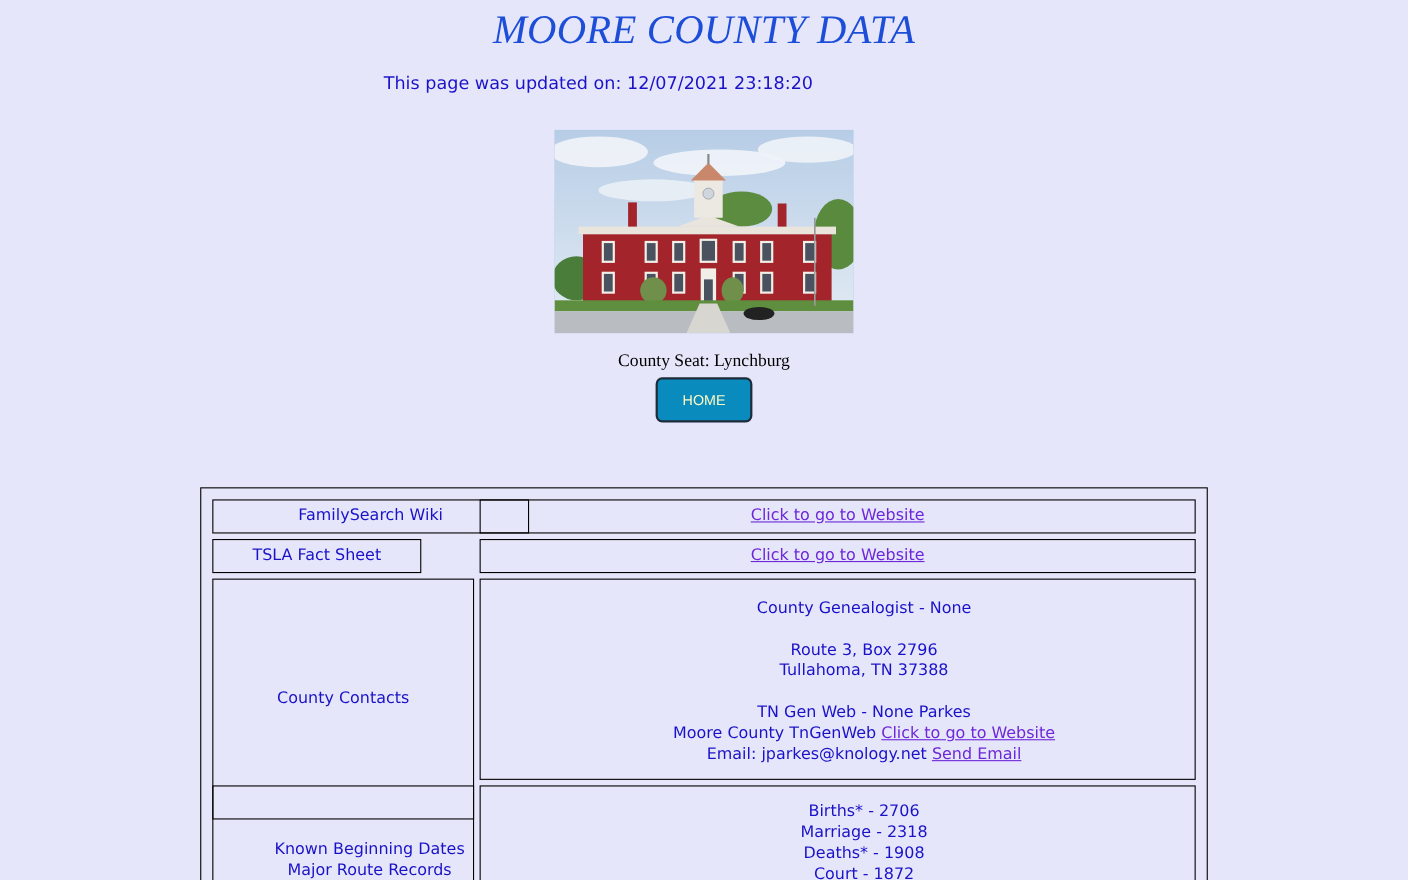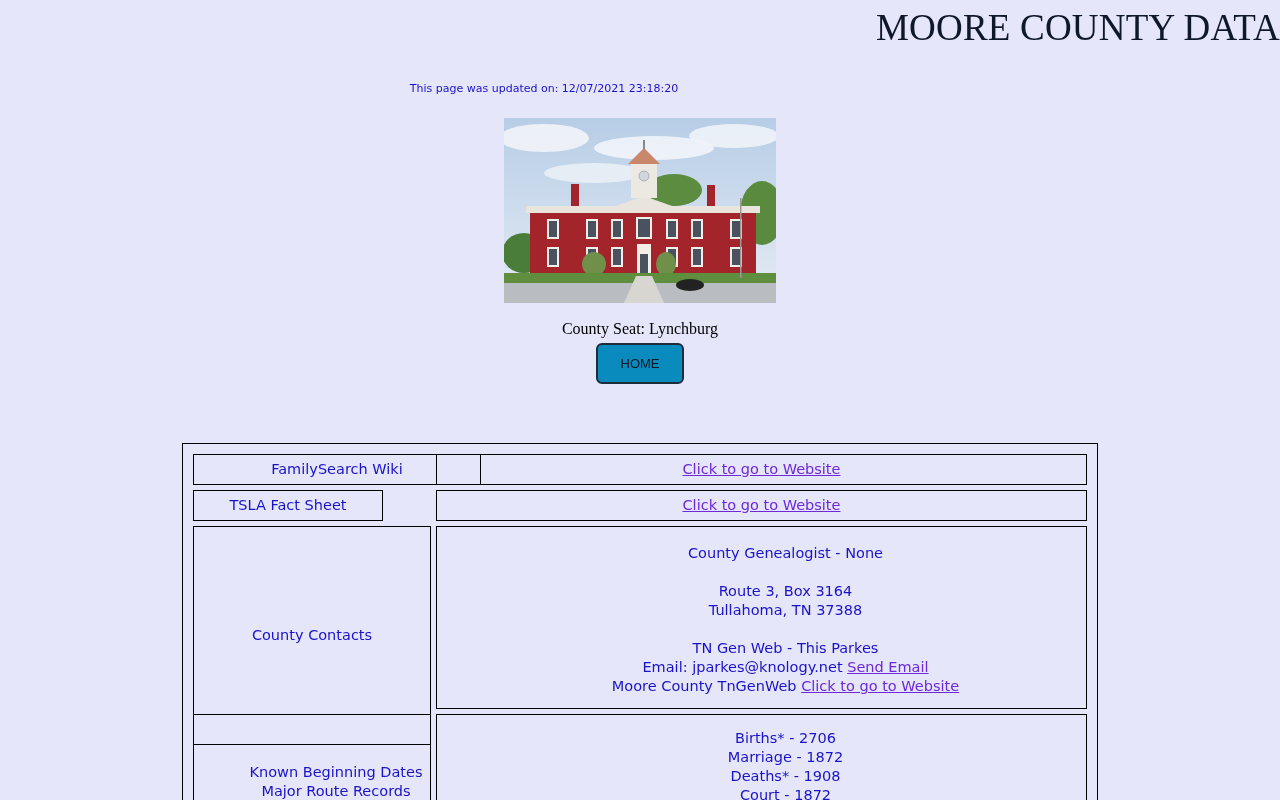--- a/index.html
+++ b/index.html
@@ -12,35 +12,36 @@
     }
     body {
       font-family: "DejaVu Sans", sans-serif;
       color: #1a12c8;
     }
     .title {
       position: absolute;
       top: 6px;
       left: 0;
       width: 1280px;
-      text-align: right;
+      text-align: center;
       font-family: "Liberation Serif", serif;
       font-size: 37px;
-      color: #0f172a;
+      color: #1d4ed8;
       margin: 0;
       font-weight: normal;
       letter-spacing: 0.2px;
+      font-style: italic;
     }
     .updated {
       position: absolute;
-      top: 82px;
+      top: 66px;
       left: 0;
       width: 1088px;
       text-align: center;
-      font-size: 11px;
+      font-size: 16px;
       color: #1a12c8;
       font-weight: 500;
     }
     .photo {
       position: absolute;
       left: 504px;
       top: 118px;
       width: 272px;
       height: 185px;
       overflow: hidden;
@@ -59,21 +60,21 @@
     .home-btn {
       position: absolute;
       left: 596px;
       top: 343px;
       width: 88px;
       height: 41px;
       box-sizing: border-box;
       background: #0a8bbd;
       border: 2px solid #1d2b3a;
       border-radius: 6px;
-      color: #0f172a;
+      color: #fef9c3;
       font-family: "Liberation Sans", sans-serif;
       font-size: 13px;
       display: flex;
       align-items: center;
       justify-content: center;
       cursor: pointer;
     }
     .outer-table {
       position: absolute;
       left: 182px;
@@ -207,42 +208,42 @@
   <a href="#">Click to go to Website</a>
 </div>
 
 <div class="cell" style="left:193px; top:526px; width:238px; height:219px;">
   <span>County Contacts</span>
 </div>
 <div class="cell top" style="left:436px; top:526px; width:651px; height:183px;">
   <div class="lines">
     <span>County Genealogist - None</span>
     <div class="blank"></div>
-    <span>Route 3, Box 3164</span>
+    <span>Route 3, Box 2796</span>
     <span>Tullahoma, TN 37388</span>
     <div class="blank"></div>
-    <span>TN Gen Web - This Parkes</span>
+    <span>TN Gen Web - None Parkes</span>
+    <span>
+      <span>Moore County TnGenWeb</span>
+      <a href="#">Click to go to Website</a>
+    </span>
     <span>
       <span>Email: jparkes@knology.net</span>
       <a href="#">Send Email</a>
-    </span>
-    <span>
-      <span>Moore County TnGenWeb</span>
-      <a href="#">Click to go to Website</a>
     </span>
   </div>
 </div>
 
 <div class="cell top" style="left:193px; top:714px; width:238px; height:120px; padding-top:15px;">
   <div class="lines">
     <span>Known Beginning Dates</span>
     <span>Major Route Records</span>
   </div>
 </div>
 <div class="cell top" style="left:436px; top:714px; width:651px; height:120px;">
   <div class="lines">
     <span>Births* - 2706</span>
-    <span>Marriage - 1872</span>
+    <span>Marriage - 2318</span>
     <span>Deaths* - 1908</span>
     <span>Court - 1872</span>
     <span>Land - 1872</span>
   </div>
 </div>
 
 </body></html>

